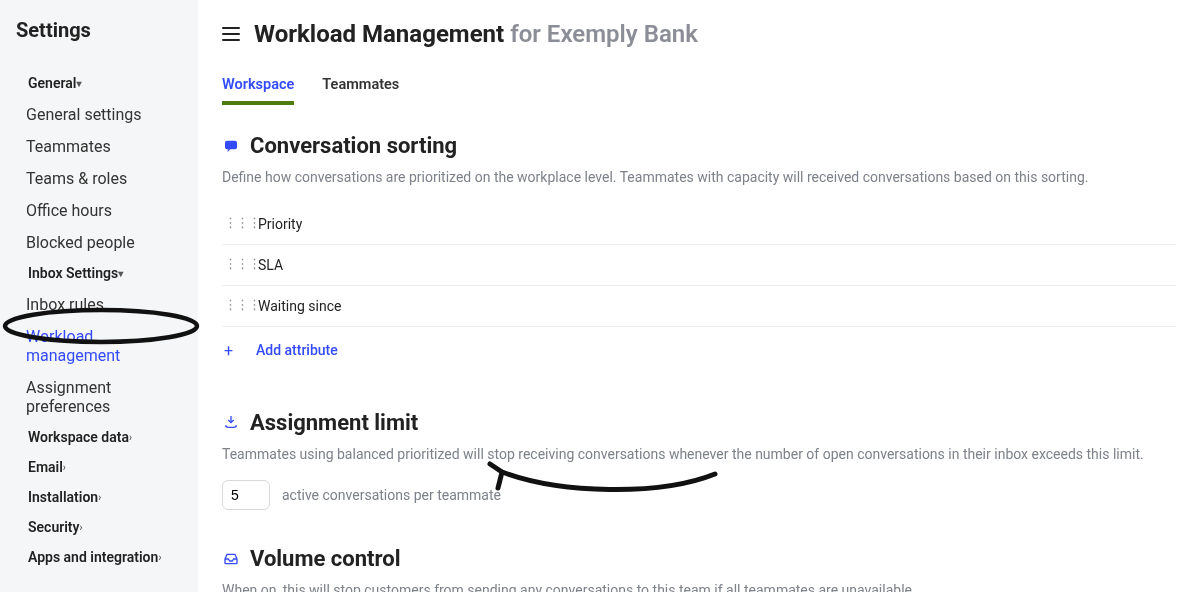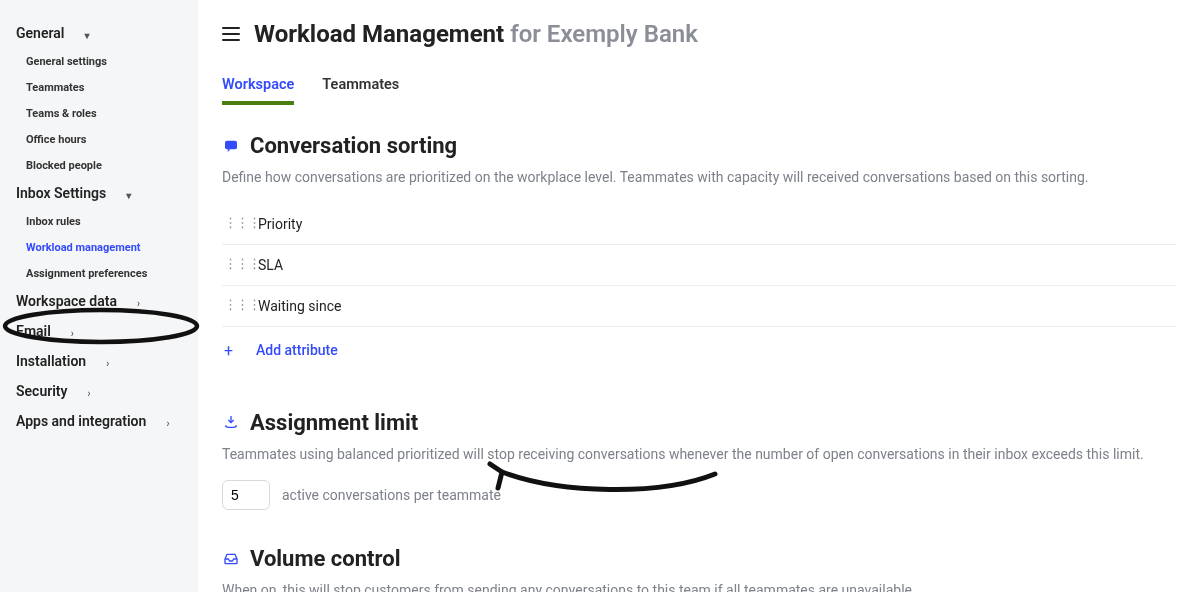--- a/index.html
+++ b/index.html
@@ -1,22 +1,22 @@
 <!DOCTYPE html>
 <html><head>
 <meta charset="utf-8">
 <style>
   * { box-sizing: border-box; margin: 0; padding: 0; }
   body { font-family: -apple-system, BlinkMacSystemFont, "Segoe UI", Roboto, Helvetica, Arial, sans-serif; background: #fff; color: #222; width: 1200px; height: 592px; overflow: hidden; }
   .layout { display: flex; height: 100%; }
   .sidebar { width: 198px; background: #f5f6f7; padding: 18px 0 0 0; flex-shrink: 0; }
   .sidebar-title { font-size: 20px; font-weight: 700; padding: 0 16px 26px 16px; }
-  .side-group-header { display: flex; align-items: flex-end; gap: 20px; font-size: 14px; font-weight: 600; padding: 7px 16px; cursor: pointer; }
+  .side-group-header { display: flex; align-items: center; gap: 0; font-size: 14px; font-weight: 600; padding: 7px 28px; cursor: pointer; }
   .side-group-header .chev { font-size: 10px; color: #555; }
-  .side-sub { font-size: 11px; color: #333; padding: 6.5px 16px 6.5px 26px; cursor: pointer; font-weight: bold; }
+  .side-sub { font-size: 16px; color: #333; padding: 6.5px 16px 6.5px 26px; cursor: pointer; }
   .side-sub.active { color: #334bfa; }
   .main { flex: 1; padding: 20px 24px 20px 24px; overflow: hidden; position: relative; }
   .main-header { display: flex; align-items: center; justify-content: space-between; margin-bottom: 28px; }
   .main-header-left { display: flex; align-items: center; gap: 14px; }
   .hamburger { width: 18px; height: 14px; display: flex; flex-direction: column; justify-content: space-between; cursor: pointer; }
   .hamburger span { height: 2px; background: #222; border-radius: 2px; }
   .page-title { font-size: 24px; font-weight: 700; }
   .page-title .suffix { font-weight: 600; color: #8b8e96; }
   .main-header-right { display: flex; align-items: center; gap: 20px; }
   .help-link { display: flex; align-items: center; gap: 8px; color: #334bfa; font-size: 14px; cursor: pointer; }
@@ -39,20 +39,21 @@
   .limit-suffix { font-size: 14px; color: #7d818a; }
   .annot-circle { position: absolute; border: 4px solid #111; border-radius: 50%; pointer-events: none; }
   .annot-arrow { position: absolute; pointer-events: none; }
   svg { display: block; }
 </style>
 </head>
 <body>
 
 <div class="layout">
   <aside class="sidebar">
+    <div class="sidebar-title">Settings</div>
 
     <div class="side-group-header">
       <span>General</span>
       <span class="chev">▾</span>
     </div>
     <div class="side-sub">General settings</div>
     <div class="side-sub">Teammates</div>
     <div class="side-sub">Teams &amp; roles</div>
     <div class="side-sub">Office hours</div>
     <div class="side-sub">Blocked people</div>

